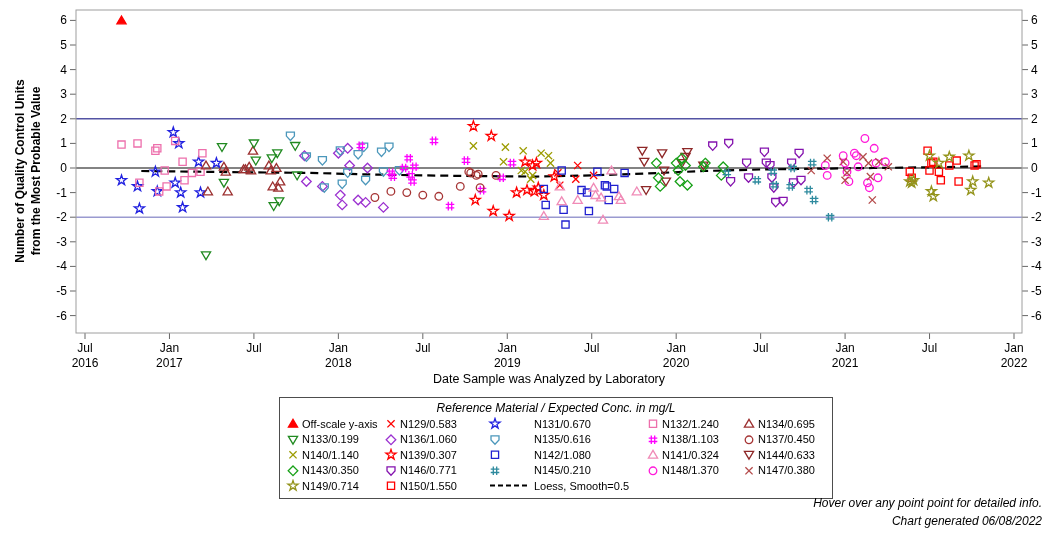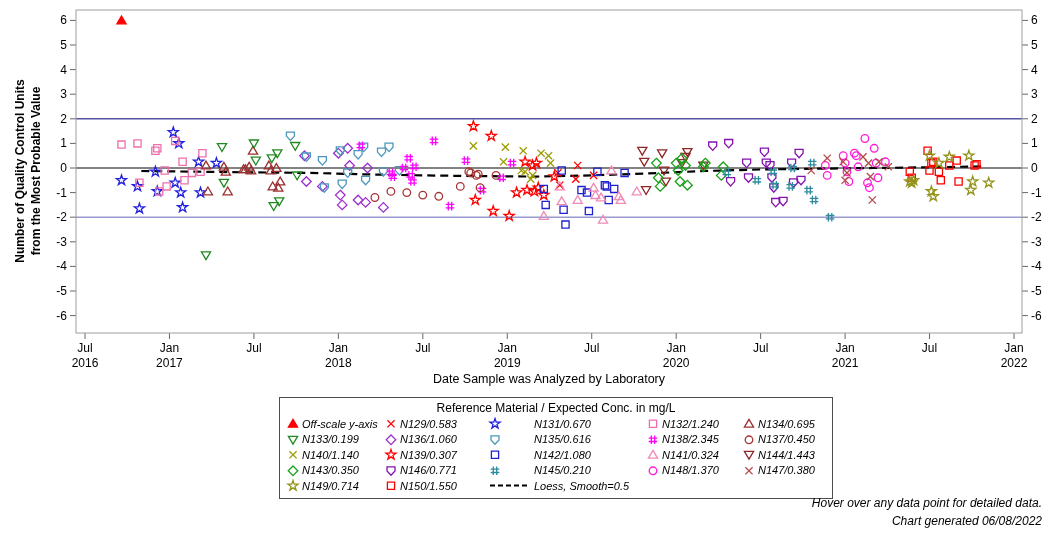--- a/index.html
+++ b/index.html
@@ -6,25 +6,25 @@
   #app{position:relative;width:1056px;height:538px;background:#fff;overflow:hidden;
        font-family:"Liberation Sans",sans-serif;color:#000;}
   #plot-svg{position:absolute;left:0;top:0;}
   .ytitle{position:absolute;left:-136px;top:154px;width:330px;height:34px;
           transform:rotate(-90deg);transform-origin:center;text-align:center;
           font-weight:bold;font-size:12px;line-height:16px;}
   .xtitle{position:absolute;left:76px;top:372px;width:946px;text-align:center;
           font-weight:normal;font-size:12.5px;}
   .legend{position:absolute;left:279px;top:397px;width:540px;border:1px solid #4d4d4d;
           background:#fff;padding:2px 6px 4px 6px;font-size:11px;}
-  .legend-title{text-align:center;font-size:12px;padding:1px 0 1px 0;}
+  .legend-title{text-align:center;font-size:12px;padding:1px 0 1px 0;font-style:italic;}
   .lrow{display:grid;grid-template-columns:16px 82px 16px 88px 46px 112px 16px 80px 16px 64px;
         align-items:center;height:15.5px;}
   .lmark{display:flex;align-items:center;}
-  .llab{white-space:nowrap;overflow:hidden;font-style:italic;}
+  .llab{white-space:nowrap;overflow:hidden;}
   .footer{position:absolute;right:14px;top:495px;text-align:right;font-style:italic;
           font-size:12px;line-height:17.5px;}
 </style>
 </head>
 <body>
 
 <div id="app">
   <svg id="plot-svg" width="1056" height="395">
       <line x1="76" x2="1022" y1="118.8" y2="118.8" stroke="#5353A4" stroke-width="1.4"></line>
       <line x1="76" x2="1022" y1="168" y2="168" stroke="#5A5A5A" stroke-width="1.6"></line>
@@ -483,21 +483,21 @@
             <svg width="14" height="13" viewBox="-7 -6.5 14 13">
               <path d="M-4,-3.9 L4,-3.9 L4,0.1 L0,4.5 L-4,0.1 Z" transform="translate(0,0.3)" fill="none" stroke="#4B97BB" stroke-width="1.3" stroke-linejoin="miter"></path>
             </svg>
           </span>
           <span class="llab">N135/0.616</span>
           <span class="lmark">
             <svg width="14" height="13" viewBox="-7 -6.5 14 13">
               <path d="M-1.7,-4.3 L-1.7,4.3 M1.7,-4.3 L1.7,4.3 M-4.3,-1.7 L4.3,-1.7 M-4.3,1.7 L4.3,1.7" transform="translate(0,0.3)" fill="none" stroke="#FF00FF" stroke-width="1.3" stroke-linejoin="miter"></path>
             </svg>
           </span>
-          <span class="llab">N138/2.345</span>
+          <span class="llab">N138/1.103</span>
           <span class="lmark">
             <svg width="14" height="13" viewBox="-7 -6.5 14 13">
               <circle cx="0" cy="0.3" r="3.8" fill="none" stroke="#A63535" stroke-width="1.3"></circle>
             </svg>
           </span>
           <span class="llab">N137/0.450</span>
         </div>
         <div class="lrow">
           <span class="lmark">
             <svg width="14" height="13" viewBox="-7 -6.5 14 13">
@@ -521,21 +521,21 @@
             <svg width="14" height="13" viewBox="-7 -6.5 14 13">
               <path d="M0,-4.4 L4.6,3.4 L-4.6,3.4 Z" transform="translate(0,0.3)" fill="none" stroke="#F08BB7" stroke-width="1.3" stroke-linejoin="miter"></path>
             </svg>
           </span>
           <span class="llab">N141/0.324</span>
           <span class="lmark">
             <svg width="14" height="13" viewBox="-7 -6.5 14 13">
               <path d="M0,4.4 L4.6,-3.4 L-4.6,-3.4 Z" transform="translate(0,0.3)" fill="none" stroke="#8E2727" stroke-width="1.3" stroke-linejoin="miter"></path>
             </svg>
           </span>
-          <span class="llab">N144/1.443</span>
+          <span class="llab">N144/0.633</span>
         </div>
         <div class="lrow">
           <span class="lmark">
             <svg width="14" height="13" viewBox="-7 -6.5 14 13">
               <path d="M0,-4.8 L4.8,0 L0,4.8 L-4.8,0 Z" transform="translate(0,0.3)" fill="none" stroke="#17A017" stroke-width="1.3" stroke-linejoin="miter"></path>
             </svg>
           </span>
           <span class="llab">N143/0.350</span>
           <span class="lmark">
             <svg width="14" height="13" viewBox="-7 -6.5 14 13">
@@ -579,16 +579,16 @@
             <svg width="44" height="13" viewBox="-22 -6.5 44 13">
               <line x1="-20" x2="20" y1="0" y2="0" stroke="#000000" stroke-width="2" stroke-dasharray="5,3"></line>
             </svg>
           </span>
           <span class="llab">Loess, Smooth=0.5</span>
         </div>
       </div>
   </div>
 
   <div class="footer">
-    <div>Hover over any data point for detailed data.</div>
+    <div>Hover over any point point for detailed info.</div>
     <div>Chart generated 06/08/2022</div>
   </div>
 </div>
 
 </body></html>

